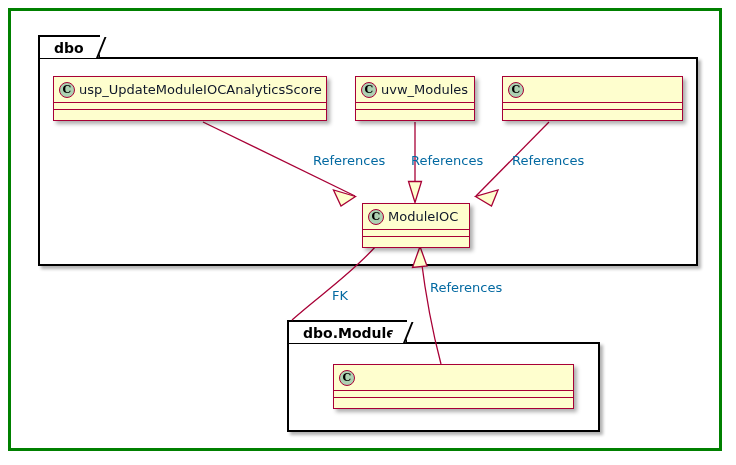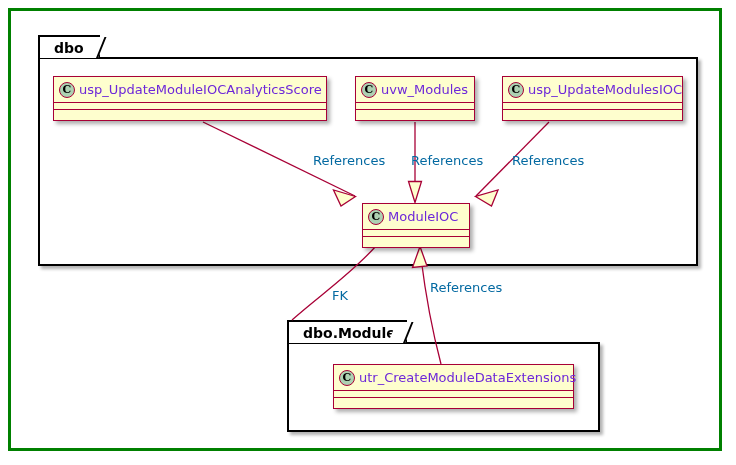--- a/index.html
+++ b/index.html
@@ -94,21 +94,21 @@
     justify-content: center;
     font-size: 11px;
     font-weight: bold;
     color: #000000;
     font-family: "DejaVu Serif", serif;
     flex: none;
     margin-right: 4px;
   }
   .cls-name {
     font-size: 13px;
-    color: #6d28d9;
+    color: #0f172a;
     white-space: nowrap;
   }
   .cls-comp {
     height: 7px;
     border-bottom: 1px solid #A80036;
     box-sizing: border-box;
   }
   .cls-comp.last {
     border-bottom: none;
   }
@@ -200,37 +200,35 @@
       <span class="cls-icon">C</span>
       <span class="cls-name">uvw_Modules</span>
     </div>
     <div class="cls-comp"></div>
     <div class="cls-comp last"></div>
   </div>
 
   <div class="cls" style="left:502px; top:76px; width:181px; height:45px;">
     <div class="cls-head">
       <span class="cls-icon">C</span>
-      <span class="cls-name">usp_UpdateModulesIOC</span>
     </div>
     <div class="cls-comp"></div>
     <div class="cls-comp last"></div>
   </div>
 
   <div class="cls" style="left:362px; top:203px; width:108px; height:45px;">
     <div class="cls-head">
       <span class="cls-icon">C</span>
       <span class="cls-name">ModuleIOC</span>
     </div>
     <div class="cls-comp"></div>
     <div class="cls-comp last"></div>
   </div>
 
   <div class="cls" style="left:333px; top:364px; width:241px; height:45px;">
     <div class="cls-head">
       <span class="cls-icon">C</span>
-      <span class="cls-name">utr_CreateModuleDataExtensions</span>
     </div>
     <div class="cls-comp"></div>
     <div class="cls-comp last"></div>
   </div>
 
 </div>
 
 </body></html>

